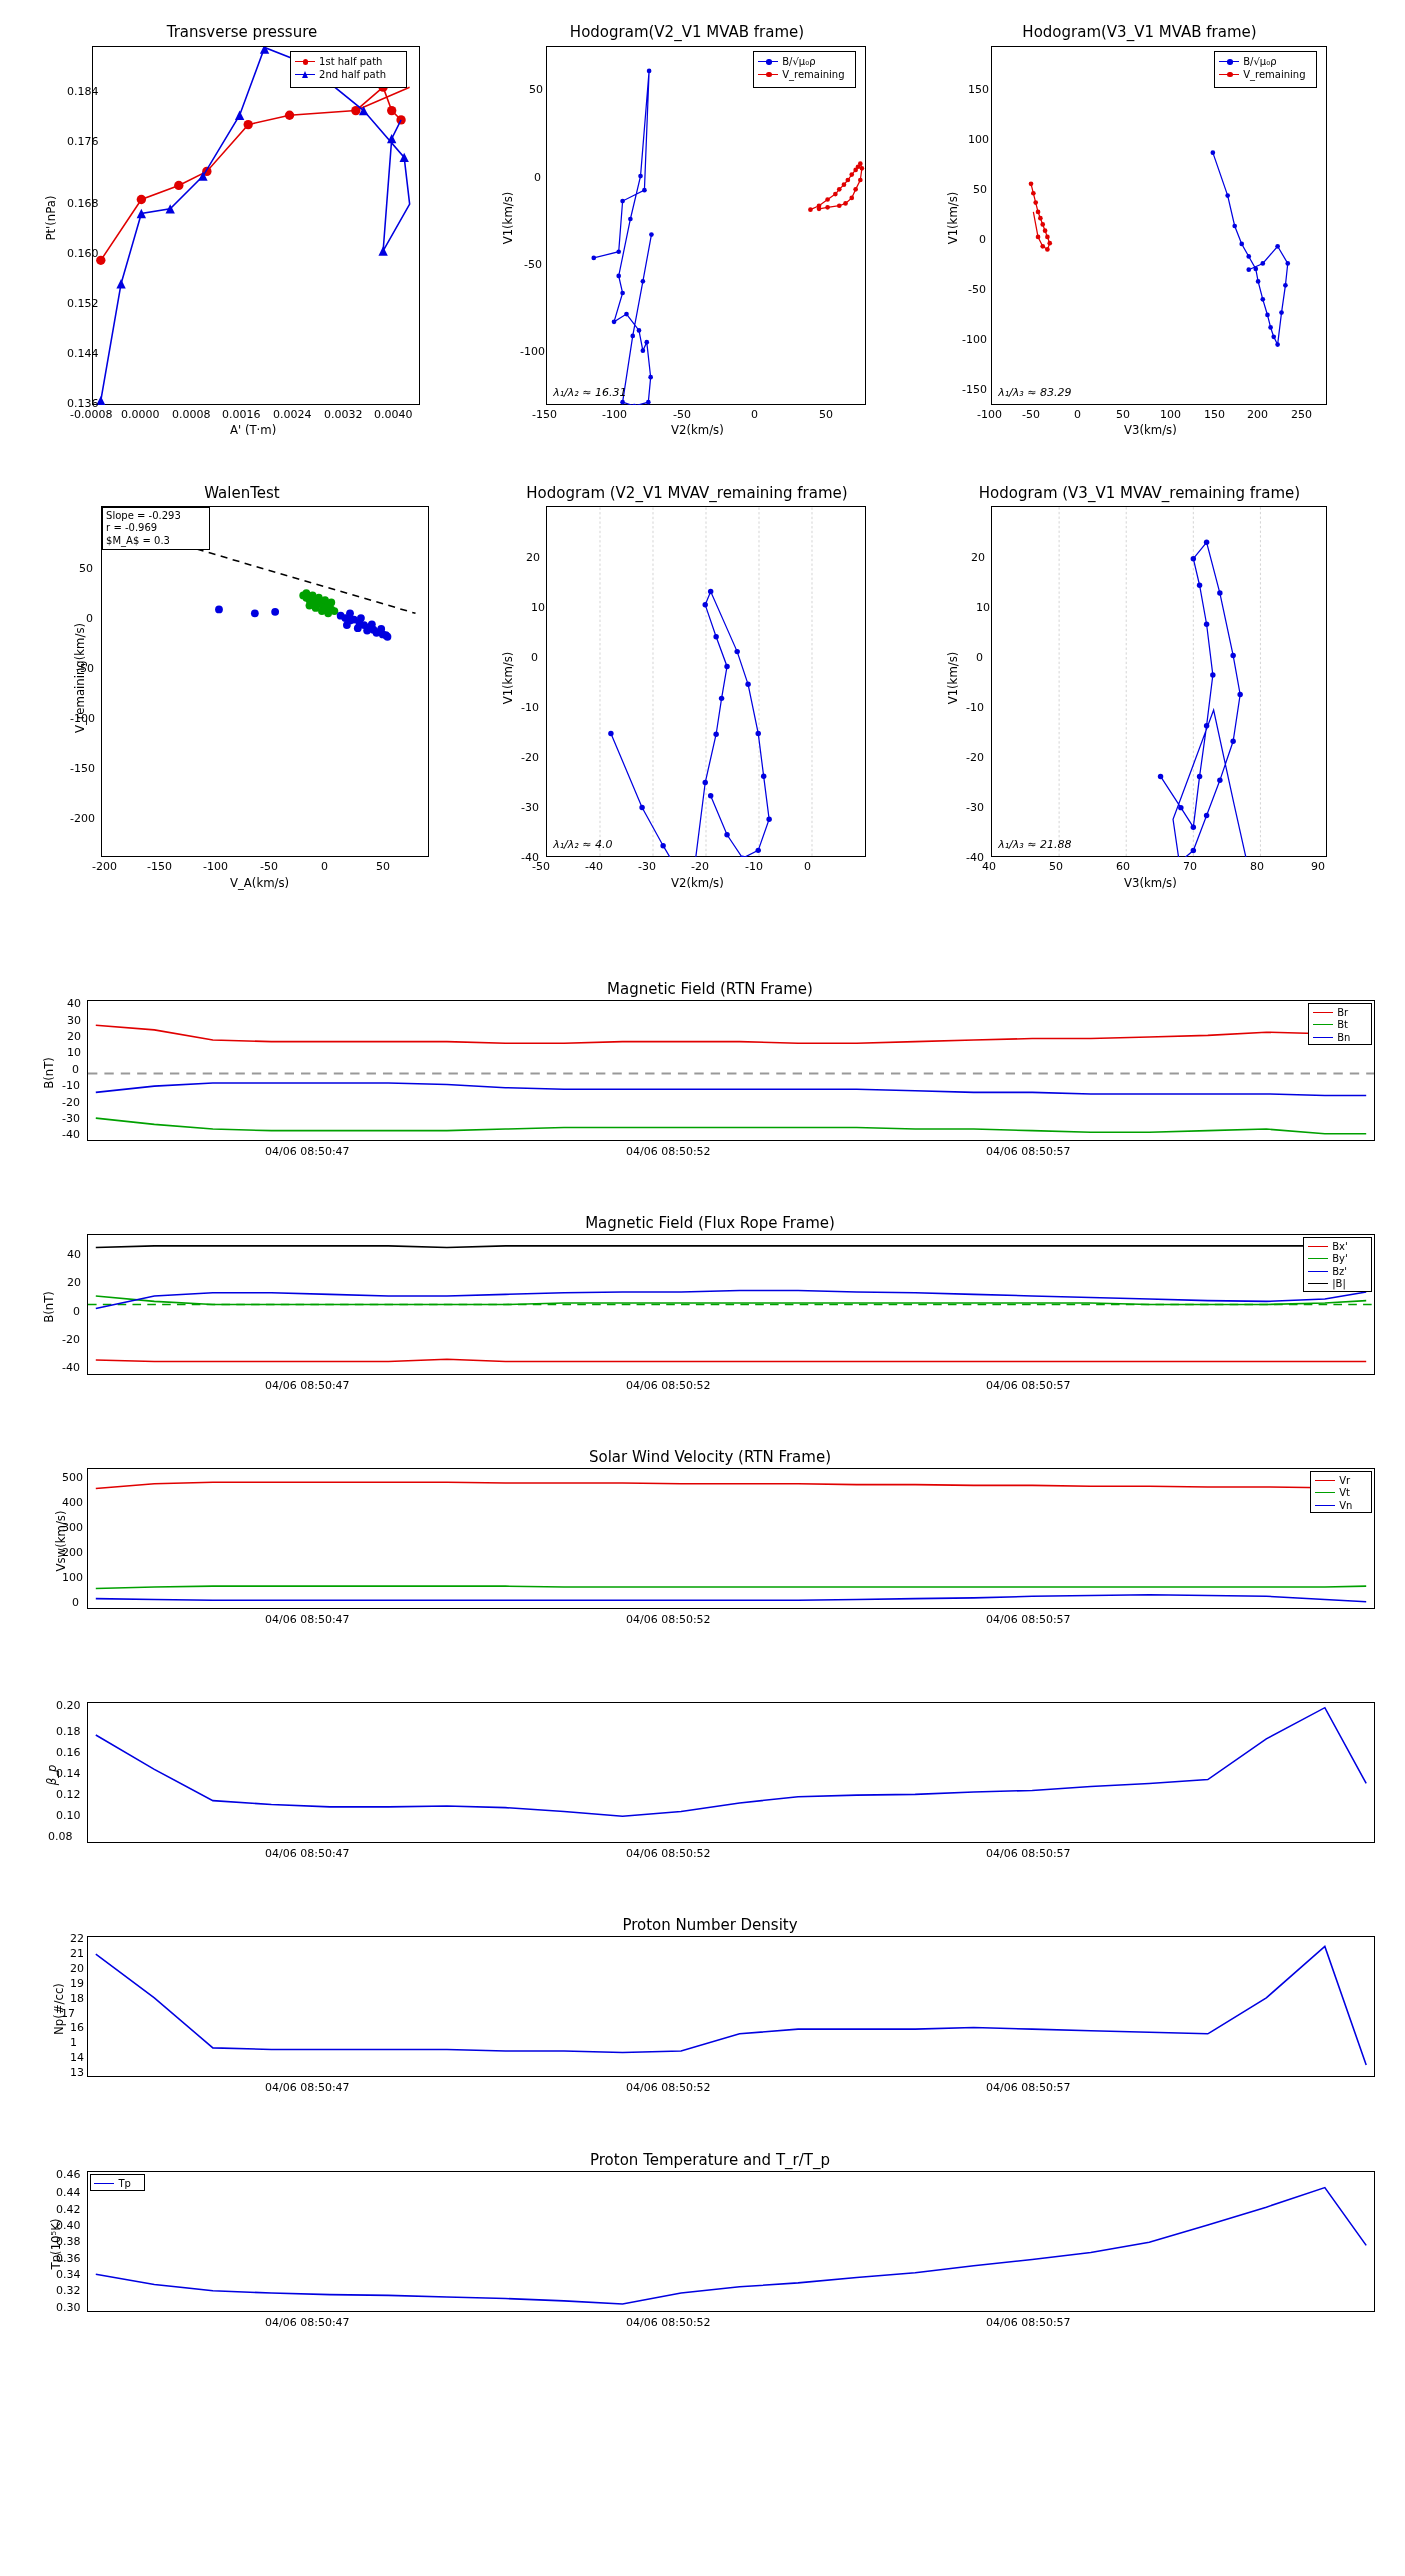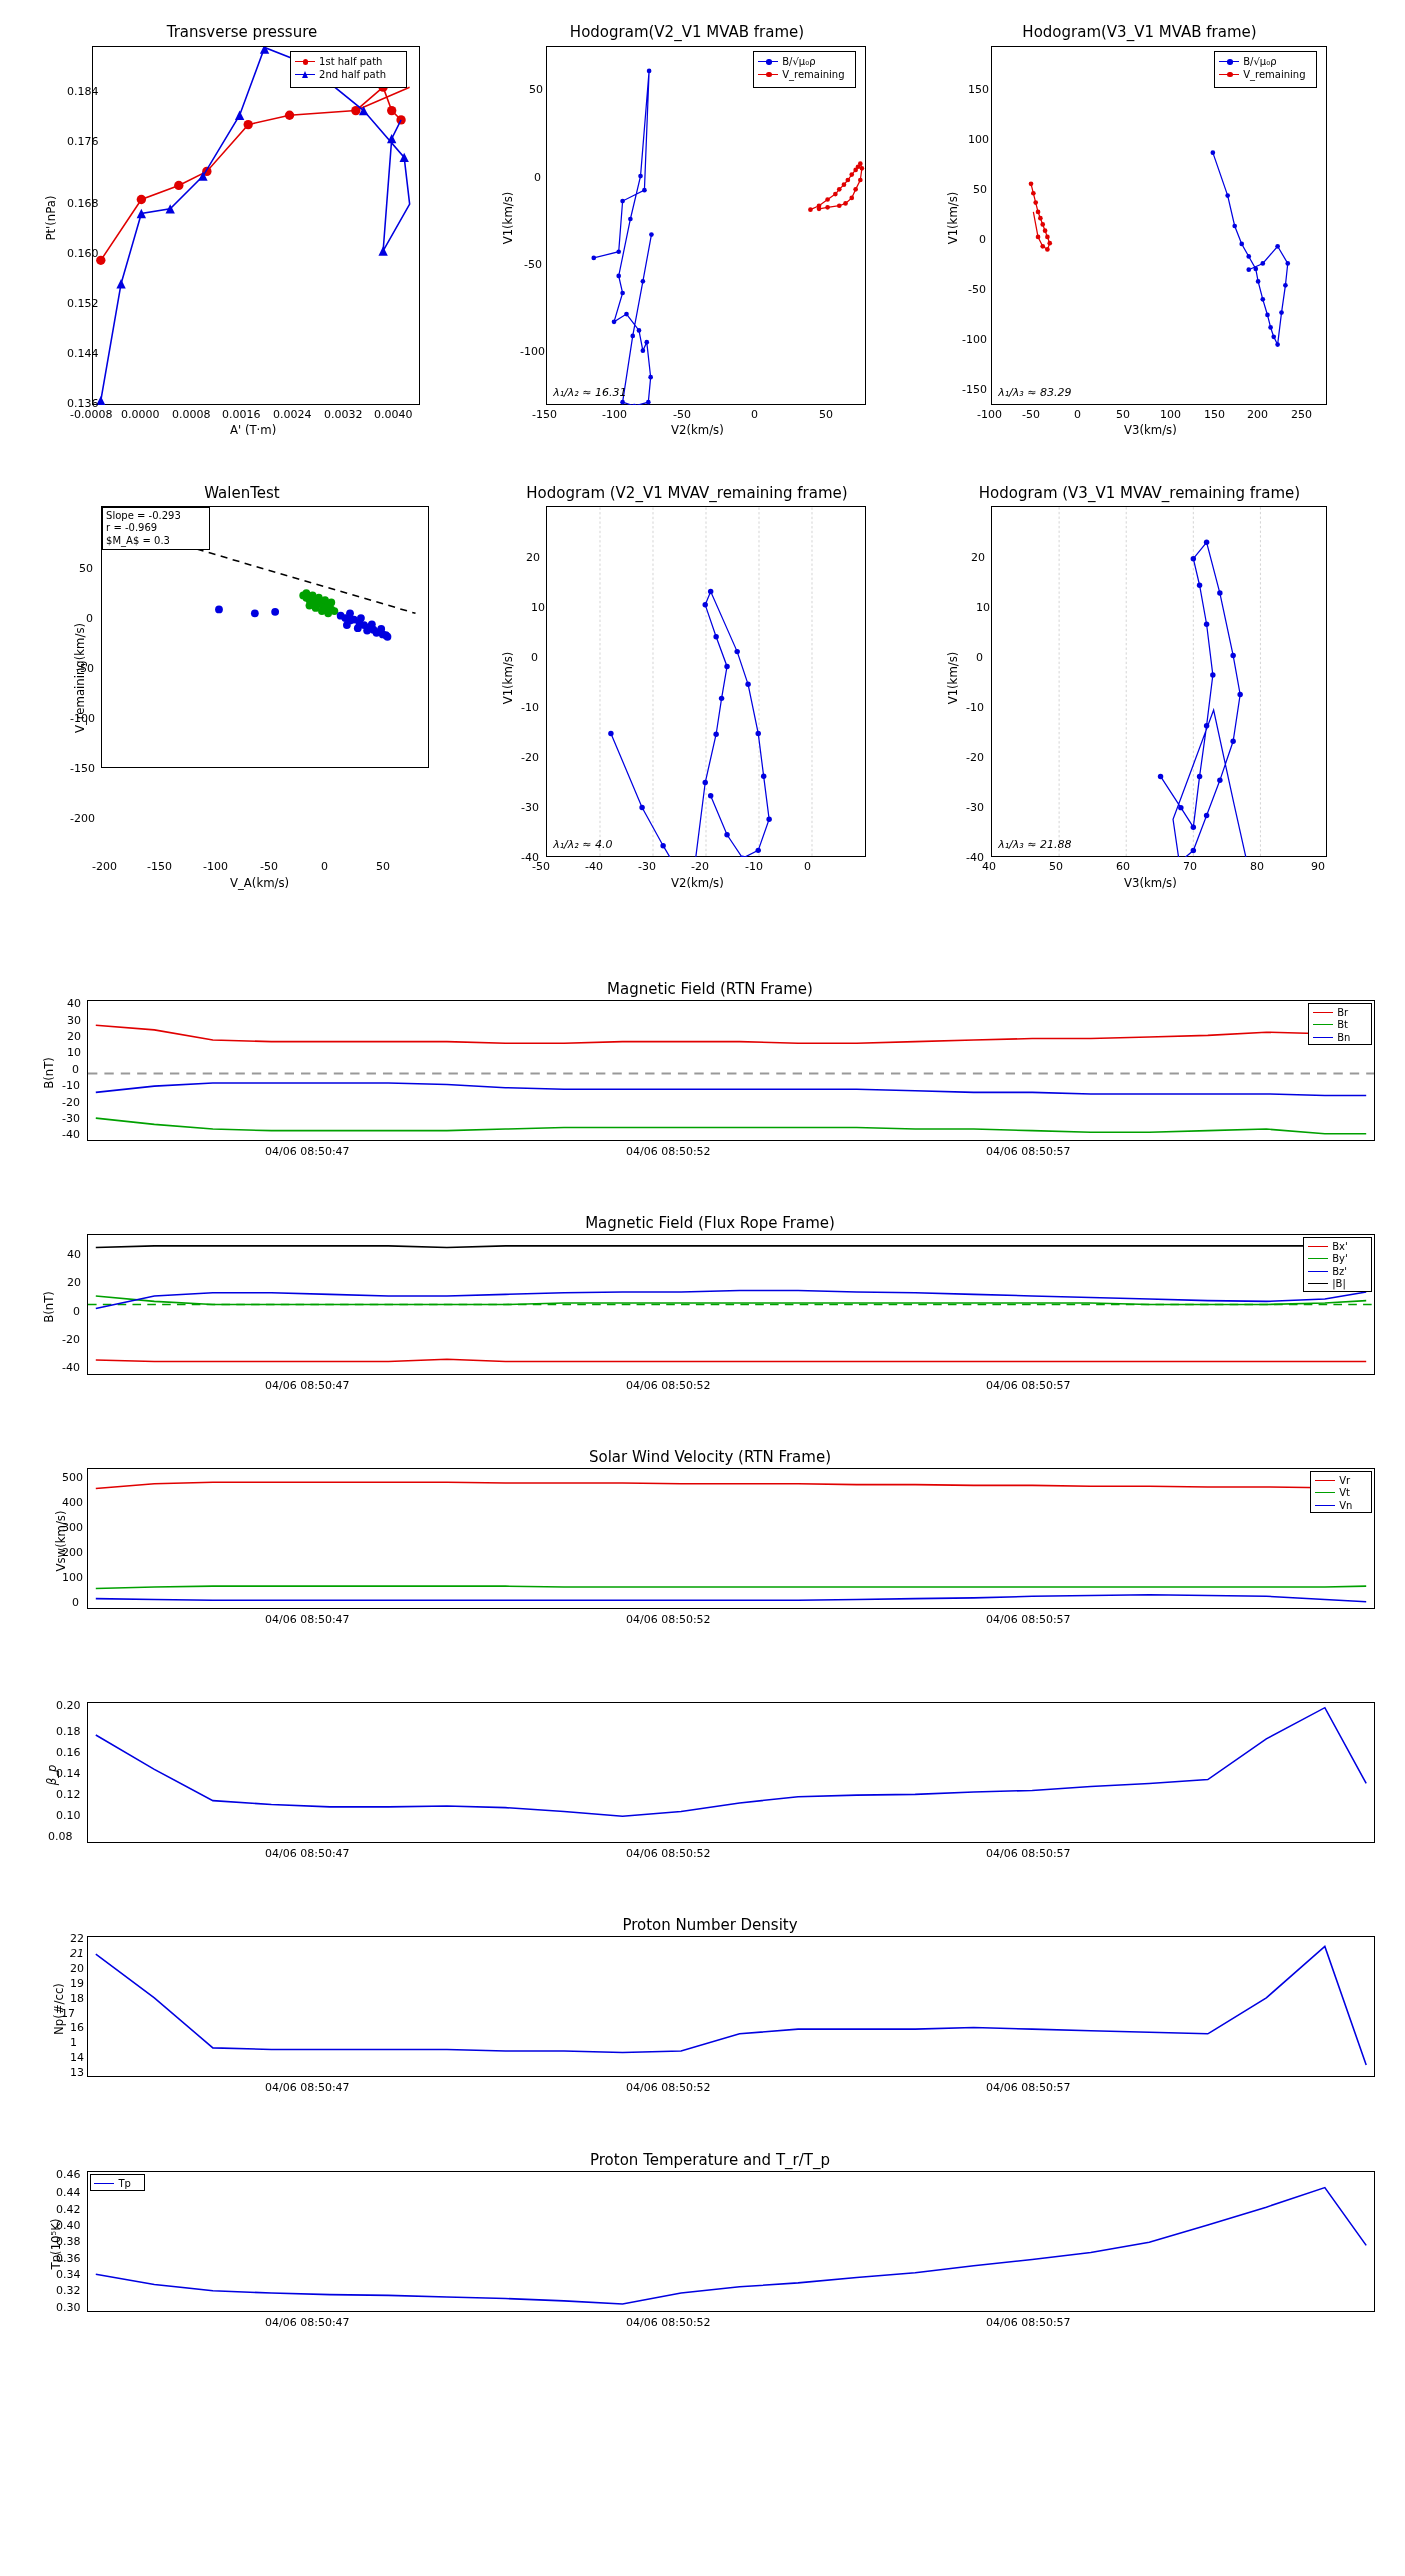--- a/index.html
+++ b/index.html
@@ -243,21 +243,21 @@
     <div class="tick" style="left:153px;top:392px;">0</div>
     <div class="tick" style="left:195px;top:392px;">50</div>
     <div class="tick" style="left:239px;top:392px;">100</div>
     <div class="tick" style="left:283px;top:392px;">150</div>
     <div class="tick" style="left:326px;top:392px;">200</div>
     <div class="tick" style="left:370px;top:392px;">250</div>
   </div>
 
   <div class="panel" style="left:31px;top:476px;width:422px;height:422px;">
     <div class="ptitle" style="top:7.8px;">WalenTest</div>
-    <div class="axes" style="left:70px;top:30px;width:328px;height:262px;">
+    <div class="axes" style="left:70px;top:30px;width:328px;height:351px;">
       <svg width="326" height="350" viewBox="0 0 418 448">
         <line x1="14" y1="22" x2="402" y2="136" stroke="#000" stroke-width="2" stroke-dasharray="9,7"></line>
         <g fill="#00a000">
           <circle cx="258" cy="113" r="5"></circle>
             <circle cx="262" cy="116" r="5"></circle>
             <circle cx="266" cy="119" r="5"></circle>
             <circle cx="270" cy="118" r="5"></circle>
           <circle cx="274" cy="122" r="5"></circle>
             <circle cx="278" cy="121" r="5"></circle>
             <circle cx="282" cy="125" r="5"></circle>
@@ -572,21 +572,21 @@
     </div>
     <div class="ylab" style="left:1.6px;top:86px;transform:rotate(-90deg);">Np(#/cc)</div>
     <div class="tick" style="left:39px;top:150px;">13</div>
     <div class="tick" style="left:39px;top:135px;">14</div>
     <div class="tick" style="left:39px;top:120px;">1</div>
     <div class="tick" style="left:39px;top:105px;">16</div>
     <div class="tick" style="left:30px;top:91px;">17</div>
     <div class="tick" style="left:39px;top:76px;">18</div>
     <div class="tick" style="left:39px;top:61px;">19</div>
     <div class="tick" style="left:39px;top:46px;">20</div>
-    <div class="tick" style="left:39px;top:31px;font-style:italic;">21</div>
+    <div class="tick" style="left:39px;top:31px;">21</div>
     <div class="tick" style="left:39px;top:16.4px;">22</div>
     <div class="tick" style="left:234px;top:165px;">04/06 08:50:47</div>
     <div class="tick" style="left:595px;top:165px;">04/06 08:50:52</div>
     <div class="tick" style="left:955px;top:165px;">04/06 08:50:57</div>
   </div>
 
   <div class="panel" style="left:31px;top:2151px;width:1358px;height:195px;">
     <div class="ptitle" style="top:0px;">Proton Temperature and T_r/T_p</div>
     <div class="axes" style="left:56px;top:20px;width:1288px;height:141px;">
       <svg width="1286" height="139" viewBox="0 0 1648 178" preserveAspectRatio="none">

